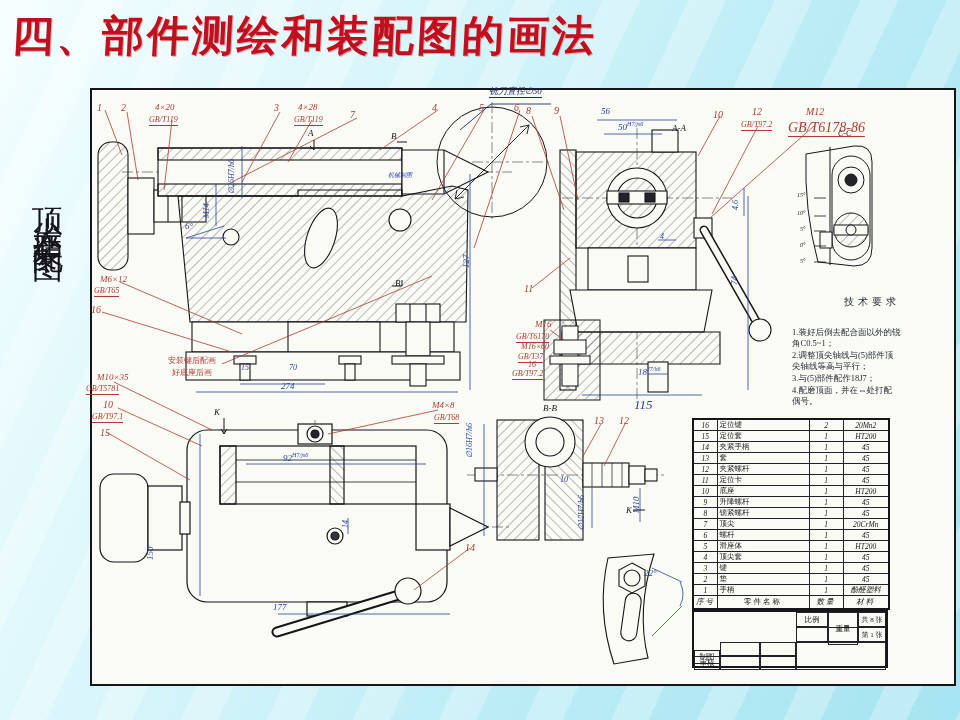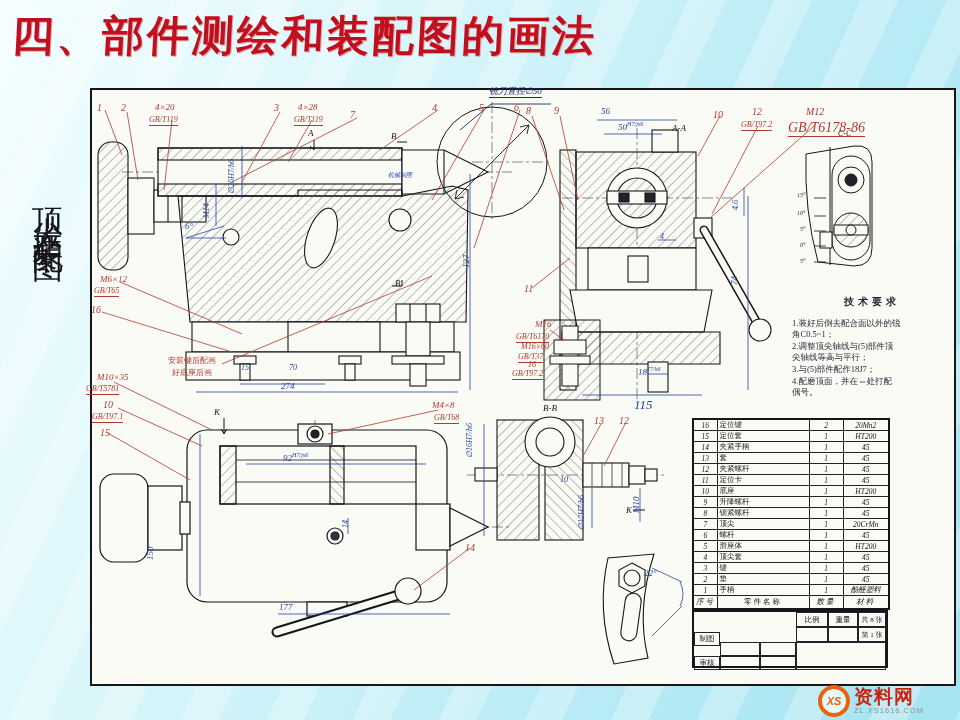--- a/index.html
+++ b/index.html
@@ -23,43 +23,43 @@
   .lbl{position:absolute;white-space:nowrap;line-height:1;transform-origin:left top;
     font-family:"Liberation Serif","DejaVu Serif",serif;font-style:italic;}
   .cal{color:#b03a2e;font-size:10px;}
   .dim{color:#2743a6;font-size:9px;}
   .pl{color:#15151a;font-size:9px;}
   .u{border-bottom:1px solid currentColor;padding-bottom:1px;}
   .lbl sup{font-size:68%;}
   
   .tech{position:absolute;left:792px;top:296px;width:160px;color:#1d2430;
     font-family:"Liberation Serif","DejaVu Serif",serif;font-size:8.5px;line-height:11.6px;}
-  .tech .tr-title{text-align:center;font-weight:bold;font-size:10px;letter-spacing:4px;margin-bottom:10px;}
+  .tech .tr-title{text-align:center;font-weight:normal;font-size:10px;letter-spacing:4px;margin-bottom:19px;}
   
   .ptable{position:absolute;left:692px;top:418px;width:196px;border-collapse:collapse;
     font-family:"Liberation Serif","DejaVu Serif",serif;font-size:7.5px;color:#15151a;
     table-layout:fixed;background:#fbfbf6;}
   .ptable td,.ptable th{border:1px solid #22222a;height:10px;padding:0 2px;overflow:hidden;
     white-space:nowrap;font-weight:normal;}
   .ptable td.c,.ptable th.c{text-align:center;font-style:italic;}
   .ptable th{font-style:normal;letter-spacing:2px;text-align:center;height:12px;}
   .ptable{border:2px solid #15151a;}
   
   .tblock{position:absolute;left:692px;top:610px;width:196px;height:58px;border:2px solid #15151a;
     box-sizing:border-box;background:#fbfbf6;font-family:"Liberation Serif","DejaVu Serif",serif;color:#15151a;}
   .tblock .cell{position:absolute;border:1px solid #22222a;box-sizing:border-box;
     display:flex;align-items:center;justify-content:center;overflow:hidden;}
   .tb-name{left:0;top:0;width:102px;height:30px;font-size:14px;letter-spacing:12px;padding-left:6px;}
   .tb-scale{left:102px;top:0;width:32px;height:15px;font-size:7.5px;}
-  .tb-weight{left:134px;top:0;width:30px;height:15px;font-size:7.5px;}
+  .tb-weight{left:134px;top:0;width:30px;height:33px;font-size:7.5px;}
   .tb-sh1{left:164px;top:0;width:28px;height:15px;font-size:7px;}
   .tb-b1{left:102px;top:15px;width:32px;height:15px;}
   .tb-b2{left:134px;top:15px;width:30px;height:15px;}
   .tb-sh2{left:164px;top:15px;width:28px;height:15px;font-size:7px;}
-  .tb-drawn{left:0;top:20px;width:26px;height:14px;font-size:7.5px;}
+  .tb-drawn{left:0;top:38px;width:26px;height:14px;font-size:7.5px;}
   .tb-d2{left:26px;top:30px;width:40px;height:14px;}
   .tb-d3{left:66px;top:30px;width:36px;height:14px;}
   .tb-check{left:0;top:44px;width:26px;height:14px;font-size:7.5px;}
   .tb-c2{left:26px;top:44px;width:40px;height:14px;}
   .tb-c3{left:66px;top:44px;width:36px;height:14px;}
   .tb-big{left:102px;top:30px;width:90px;height:28px;}
   
   .wm{position:absolute;left:818px;top:684px;width:140px;height:34px;display:flex;align-items:center;}
   .wm-ring{width:24px;height:24px;border:4px solid #e8630c;border-radius:50%;display:flex;
     align-items:center;justify-content:center;color:#e8630c;font-weight:bold;font-style:italic;
@@ -417,39 +417,32 @@
       <span class="lbl dim" style="left: 732px; top: 210px; font-size: 8px; transform: rotate(-90deg);">4.6</span>
       <span class="lbl dim" style="left: 730px; top: 285px; font-size: 9px; transform: rotate(-90deg);">74</span>
       <span class="lbl dim" style="left: 660px; top: 233px; font-size: 8px;">4</span>
       <span class="lbl dim" style="left: 283px; top: 452px; font-size: 9px;">92<sup>H7/js6</sup></span>
       <span class="lbl dim" style="left: 466px; top: 458px; font-size: 8px; transform: rotate(-90deg);">∅16H7/h6</span>
       <span class="lbl dim" style="left: 560px; top: 476px; font-size: 8px;">10</span>
       <span class="lbl dim" style="left: 578px; top: 530px; font-size: 8px; transform: rotate(-90deg);">∅12H7/h6</span>
       <span class="lbl dim" style="left: 632px; top: 513px; font-size: 9px; transform: rotate(-90deg);">M10</span>
       <span class="lbl dim" style="left: 644px; top: 569px; font-size: 9px;">22°</span>
       <span class="lbl dim" style="left: 146px; top: 560px; font-size: 9px; transform: rotate(-90deg);">150</span>
-      <span class="lbl dim" style="left: 279px; top: 603px; font-size: 9px;">177</span>
+      <span class="lbl dim" style="left: 273px; top: 603px; font-size: 9px;">177</span>
       <span class="lbl dim" style="left: 342px; top: 528px; font-size: 8px; transform: rotate(-90deg);">14</span>
       <span class="lbl dim" style="left: 388px; top: 172px; font-size: 6px; color: rgb(34, 68, 187);">机械制图</span>
       <span class="lbl pl" style="left: 308px; top: 129px;">A</span>
       <span class="lbl pl" style="left: 391px; top: 132px;">B</span>
       <span class="lbl pl" style="left: 395px; top: 279px;">B</span>
       <span class="lbl pl" style="left: 672px; top: 124px;">A-A</span>
       <span class="lbl pl" style="left: 543px; top: 404px;">B-B</span>
       <span class="lbl pl" style="left: 838px; top: 130px; font-size: 8px;">C-C</span>
       <span class="lbl pl" style="left: 214px; top: 408px;">K</span>
       <span class="lbl pl" style="left: 626px; top: 506px;">K</span>
       <span class="lbl pl" style="left: 797px; top: 192px; font-size: 6px;">15°</span>
       <span class="lbl pl" style="left: 797px; top: 210px; font-size: 6px;">10°</span>
       <span class="lbl pl" style="left: 800px; top: 226px; font-size: 6px;">5°</span>
       <span class="lbl pl" style="left: 800px; top: 242px; font-size: 6px;">0°</span>
       <span class="lbl pl" style="left: 800px; top: 258px; font-size: 6px;">5°</span>
     </div>
 
-  <div class="wm">
-    <div class="wm-ring">XS</div>
-    <div class="wm-text">
-      <div class="wm-name">资料网</div>
-      <div class="wm-site">ZL.XS1616.COM</div>
-    </div>
-  </div>
 
 </div>
 
 </body></html>

